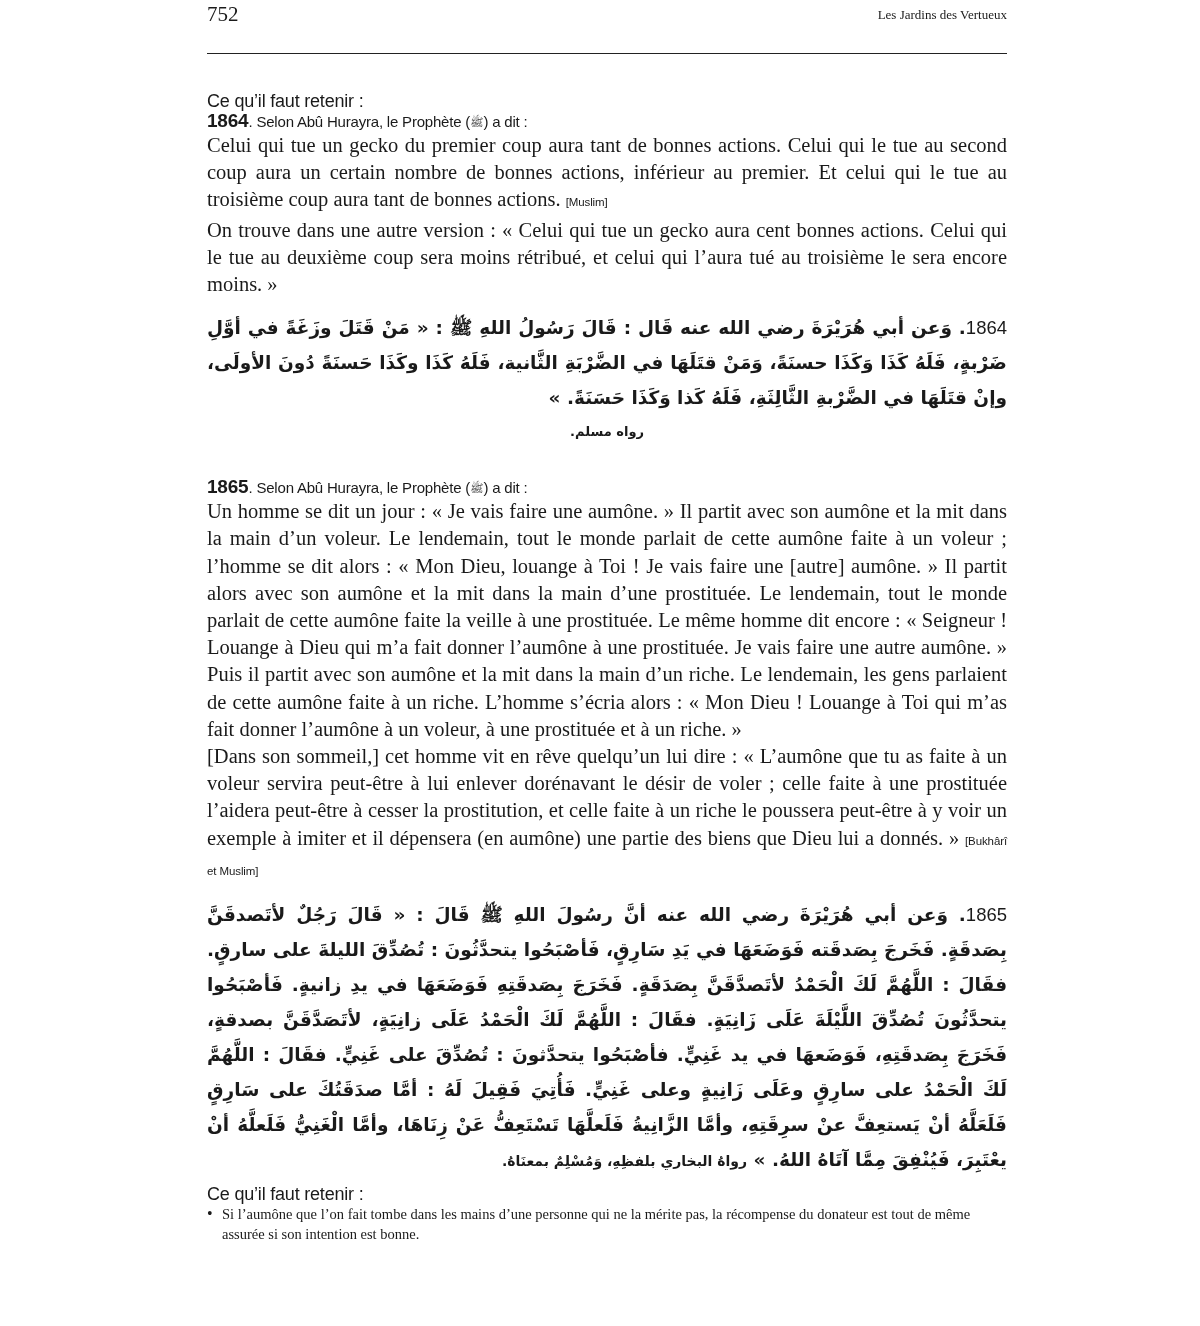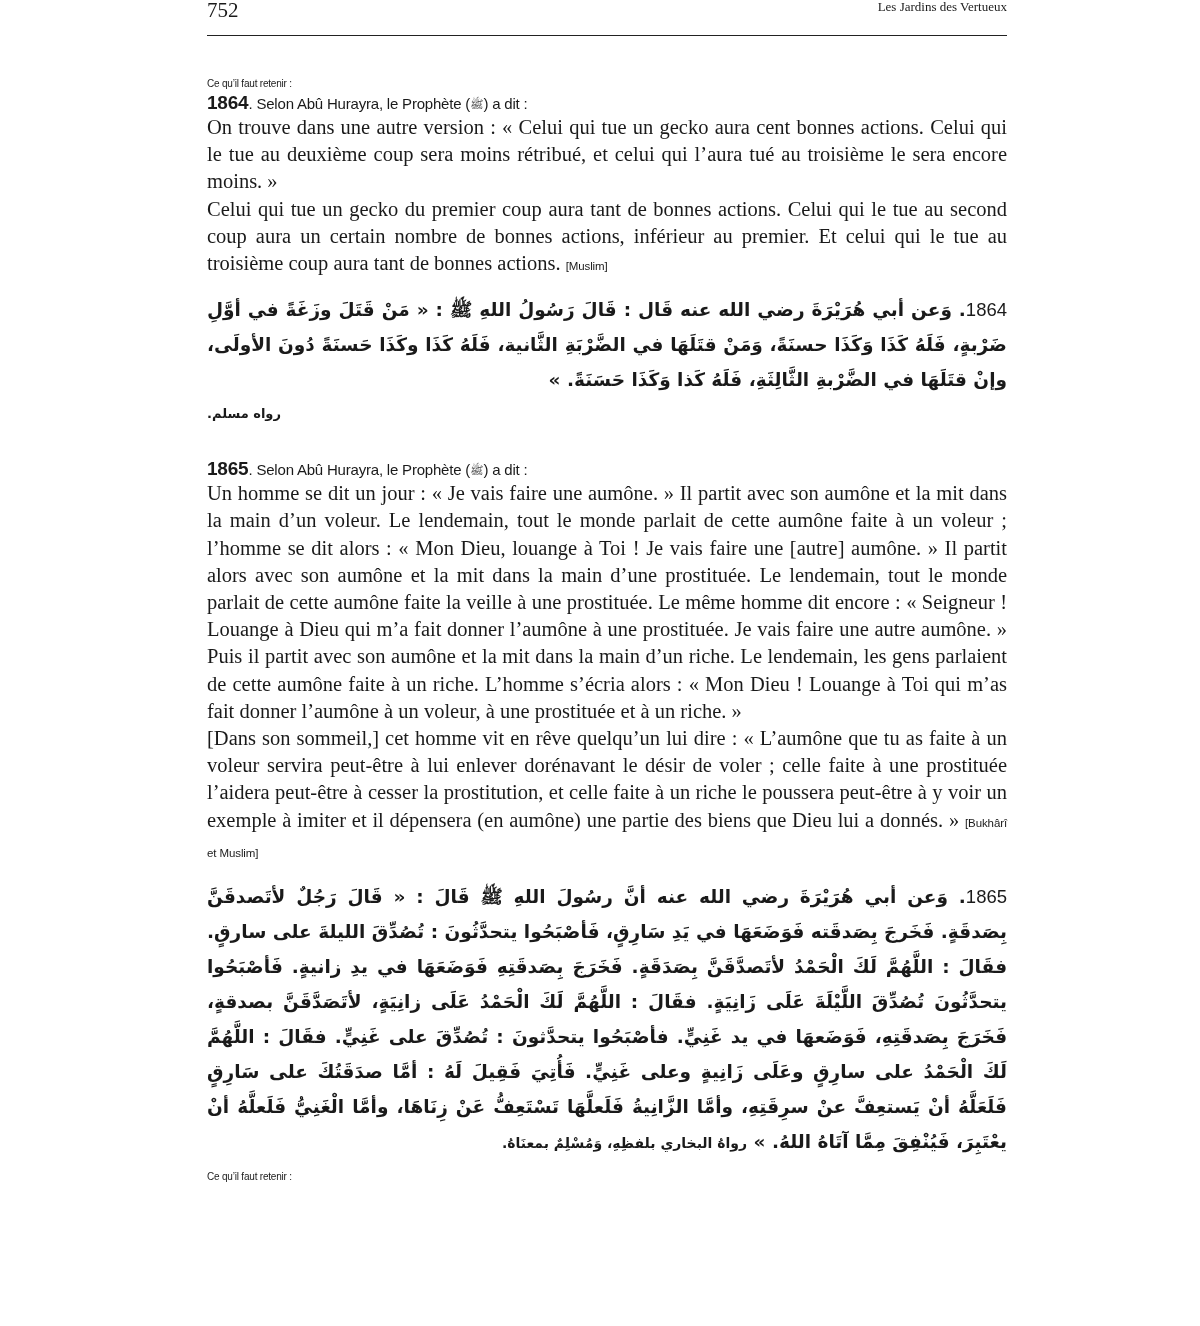--- a/index.html
+++ b/index.html
@@ -17,38 +17,38 @@
     }
     .page {
       position: absolute;
       left: 207px;
       top: 0;
       width: 800px;
     }
     .running-head {
       display: flex;
       justify-content: space-between;
-      align-items: flex-start;
+      align-items: center;
       height: 33px;
       border-bottom: 1.5px solid #222;
-      padding-bottom: 2px;
+      padding-bottom: 20px;
     }
     .page-number {
       font-size: 21px;
       line-height: 1;
       padding-bottom: 4px;
     }
     .book-title {
       font-size: 13px;
       line-height: 1;
       padding-bottom: 4px;
     }
     .retenir-label {
       font-family: "Liberation Sans", "DejaVu Sans", sans-serif;
-      font-size: 10px;
+      font-size: 18px;
       line-height: 19px;
       letter-spacing: -0.2px;
     }
     .retenir-list {
       margin: 0;
       padding: 0;
       list-style: none;
     }
     .retenir-item {
       position: relative;
@@ -100,21 +100,21 @@
       font-weight: bold;
     }
     .ar-num {
       direction: ltr;
       unicode-bidi: embed;
       font-weight: normal;
       font-family: "Liberation Sans", sans-serif;
     }
     .ar-rawah {
       direction: rtl;
-      text-align: left;
+      text-align: center;
       font-family: "DejaVu Sans", sans-serif;
       font-size: 13px;
       line-height: 22px;
       font-weight: bold;
     }
     .ar-small {
       font-size: 14px;
     }
   </style>
 </head>
@@ -129,25 +129,25 @@
 
   <div style="margin-top: 38px;">
     <div class="retenir-label">Ce qu’il faut retenir :</div>
   </div>
 
   <div style="">
     <div class="hadith-head">
       <span class="hadith-num">1864</span><span>. Selon Abû Hurayra, le Prophète (</span><span class="saw">ﷺ</span><span>) a dit :</span>
     </div>
     <p class="fr-text">
-      <span>On trouve dans une autre version : « Celui qui tue un gecko aura cent bonnes actions. Celui qui le tue au deuxième coup sera moins rétribué, et celui qui l’aura tué au troisième le sera encore moins. »</span>
+      <span>Celui qui tue un gecko du premier coup aura tant de bonnes actions. Celui qui le tue au second coup aura un certain nombre de bonnes actions, inférieur au premier. Et celui qui le tue au troisième coup aura tant de bonnes actions.</span>
+      <span class="source">[Muslim]</span>
     </p>
     <p class="fr-text">
-      <span>Celui qui tue un gecko du premier coup aura tant de bonnes actions. Celui qui le tue au second coup aura un certain nombre de bonnes actions, inférieur au premier. Et celui qui le tue au troisième coup aura tant de bonnes actions.</span>
-      <span class="source">[Muslim]</span>
+      <span>On trouve dans une autre version : « Celui qui tue un gecko aura cent bonnes actions. Celui qui le tue au deuxième coup sera moins rétribué, et celui qui l’aura tué au troisième le sera encore moins. »</span>
     </p>
 
     <div style="margin-top: 12px;">
       <p class="ar-block"><span class="ar-num">1864</span><span>. وَعن أبي هُرَيْرَةَ رضي الله عنه قَال : قَالَ رَسُولُ اللهِ ﷺ : « مَنْ قَتَلَ وزَغَةً في أوَّلِ ضَرْبةٍ، فَلَهُ كَذَا وَكَذَا حسنَةً، وَمَنْ قتَلَهَا في الضَّرْبَةِ الثَّانية، فَلَهُ كَذَا وكَذَا حَسنَةً دُونَ الأولَى، وإنْ قتَلَهَا في الضَّرْبةِ الثَّالِثَةِ، فَلَهُ كَذا وَكَذَا حَسَنَةً. »</span></p>
       <div class="ar-rawah" style="margin-top: 6px;">رواه مسلم.</div>
     </div>
   </div>
 
   <div style="margin-top: 34px;">
     <div class="hadith-head">
@@ -161,15 +161,18 @@
       <span class="source">[Bukhârî et Muslim]</span>
     </p>
 
     <div style="margin-top: 12px;">
       <p class="ar-block"><span class="ar-num">1865</span><span>. وَعن أبي هُرَيْرَةَ رضي الله عنه أنَّ رسُولَ اللهِ ﷺ قَالَ : « قَالَ رَجُلٌ لأتَصدقَنَّ بِصَدقَةٍ. فَخَرجَ بِصَدقَته فَوَضَعَهَا في يَدِ سَارِقٍ، فَأصْبَحُوا يتحدَّثُونَ : تُصُدِّقَ الليلةَ على سارقٍ. فقَالَ : اللَّهُمَّ لَكَ الْحَمْدُ لأتَصدَّقَنَّ بِصَدَقَةٍ. فَخَرَجَ بِصَدقَتِهِ فَوَضَعَهَا في يدِ زانيةٍ. فَأصْبَحُوا يتحدَّثُونَ تُصُدِّقَ اللَّيْلَةَ عَلَى زَانِيَةٍ. فقَالَ : اللَّهُمَّ لَكَ الْحَمْدُ عَلَى زانِيَةٍ، لأتَصَدَّقَنَّ بصدقةٍ، فَخَرَجَ بِصَدقَتِهِ، فَوَضَعهَا في يد غَنِيٍّ. فأصْبَحُوا يتحدَّثونَ : تُصُدِّقَ على غَنِيٍّ. فقَالَ : اللَّهُمَّ لَكَ الْحَمْدُ على سارِقٍ وعَلَى زَانِيةٍ وعلى غَنِيٍّ. فَأُتِيَ فَقِيلَ لَهُ : أمَّا صدَقَتُكَ على سَارِقٍ فَلَعَلَّهُ أنْ يَستعِفَّ عنْ سرِقَتِهِ، وأمَّا الزَّانِيةُ فَلَعلَّهَا تَسْتَعِفُّ عَنْ زِنَاهَا، وأمَّا الْغَنِيُّ فَلَعلَّهُ أنْ يعْتَبِرَ، فَيُنْفِقَ مِمَّا آتَاهُ اللهُ. »</span> <span class="ar-small">رواهُ البخاري بلفظِهِ، وَمُسْلِمٌ بمعنَاهُ.</span></p>
     </div>
   </div>
 
   <div style="margin-top: 6px;">
     <div class="retenir-label">Ce qu’il faut retenir :</div>
+    <ul class="retenir-list">
+      <li class="retenir-item">Si l’aumône que l’on fait tombe dans les mains d’une personne qui ne la mérite pas, la récompense du donateur est tout de même assurée si son intention est bonne.</li>
+    </ul>
   </div>
 
 </div>
 
 </body></html>

